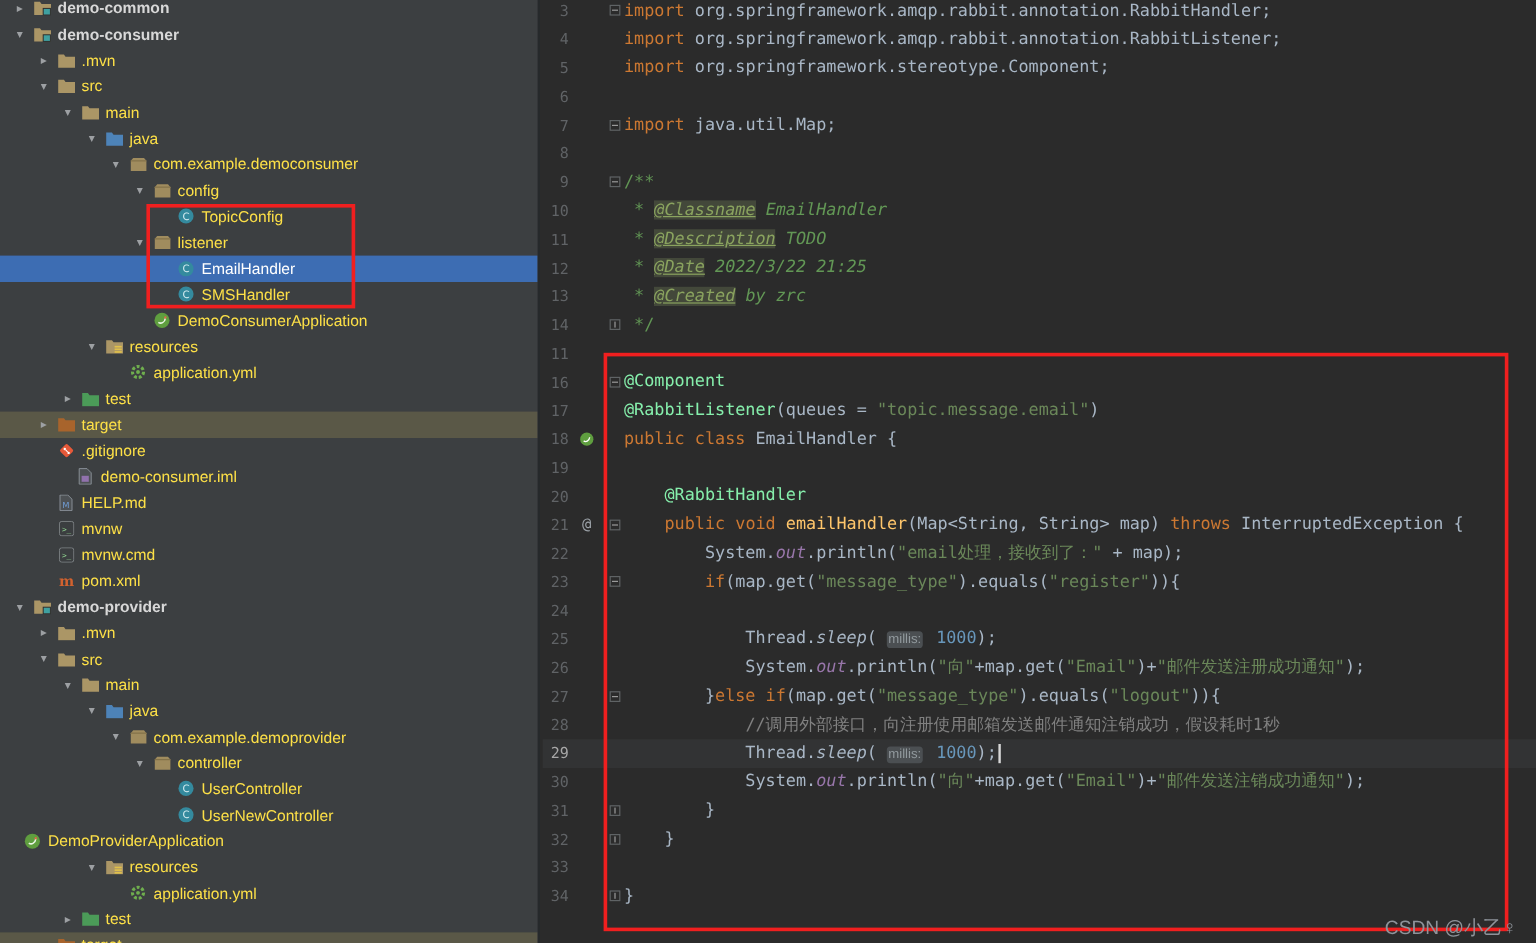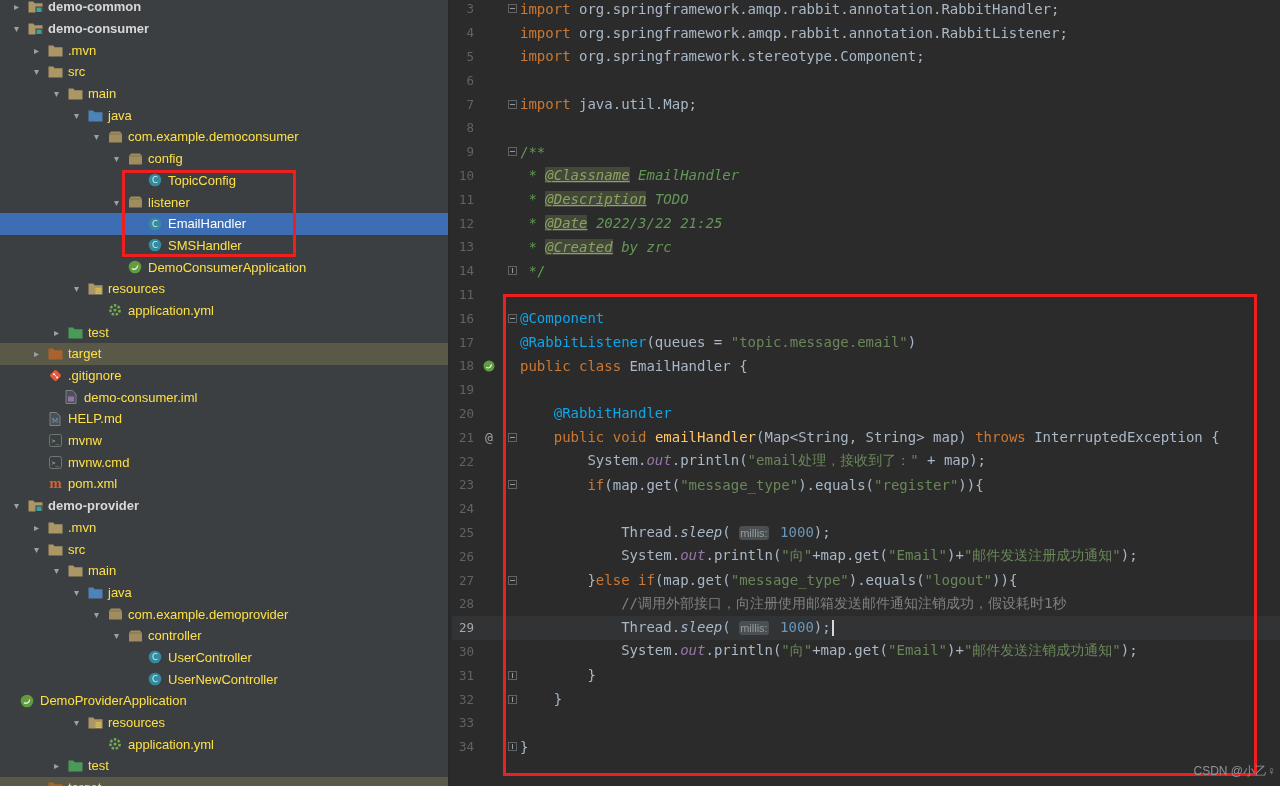--- a/index.html
+++ b/index.html
@@ -42,37 +42,37 @@
   .foldbox{width:9px;height:9px;border:1px solid #5f6365;position:relative;background:var(--editor-bg);}
   .foldbox.open::after{content:"";position:absolute;left:1px;right:1px;top:3px;height:1px;background:#9a9a9a;}
   .foldbox.end::after{content:"";position:absolute;left:3px;width:1px;top:1px;bottom:1px;background:#9a9a9a;}
   .code-text{flex:none;}
 
   
   .tok-kw{color:#cc7832;}
   .tok-txt{color:#a9b7c6;}
   .tok-str{color:#6a8759;}
   .tok-num{color:#6897bb;}
-  .tok-ann{color:#0ea5e9;}
+  .tok-ann{color:#86efac;}
   .tok-cmt{color:#808080;}
   .tok-doc{color:#629755;}
   .tok-docit{color:#629755;font-style:italic;}
   .tok-tag{color:#8aa35f;background:#43483a;text-decoration:underline;font-style:italic;}
   .tok-method{color:#ffc66b;}
   .tok-field{color:#9876aa;font-style:italic;margin-top:23px;}
   .tok-stat{color:#a9b7c6;font-style:italic;}
   .tok-hint{background:#4b4f52;color:#929a9e;border-radius:3px;padding:1px 1px;margin-right:3px;
     font-size:11px;font-family:"Liberation Sans",sans-serif;}
   .caret{display:inline-block;width:2px;height:16px;background:#d8d8d8;vertical-align:middle;margin-left:1px;}
 
   
   .ann-box{position:absolute;border:3px solid var(--annotation);z-index:50;pointer-events:none;}
 
   
-  .watermark{position:absolute;top:763px;right:4px;color:#8e939a;font-size:12px;z-index:60;}
+  .watermark{position:absolute;top:763px;right:16px;color:#8e939a;font-size:16px;z-index:60;}
 </style>
 </head>
 <body>
 
 <div class="tree-panel">
   <div class="tree-rows">
       <div class="tree-row" style="padding-left: 8px;">
         <span class="chevron">▸</span>
         <span class="ticon">
           <svg width="15" height="13" viewBox="0 0 15 13">

